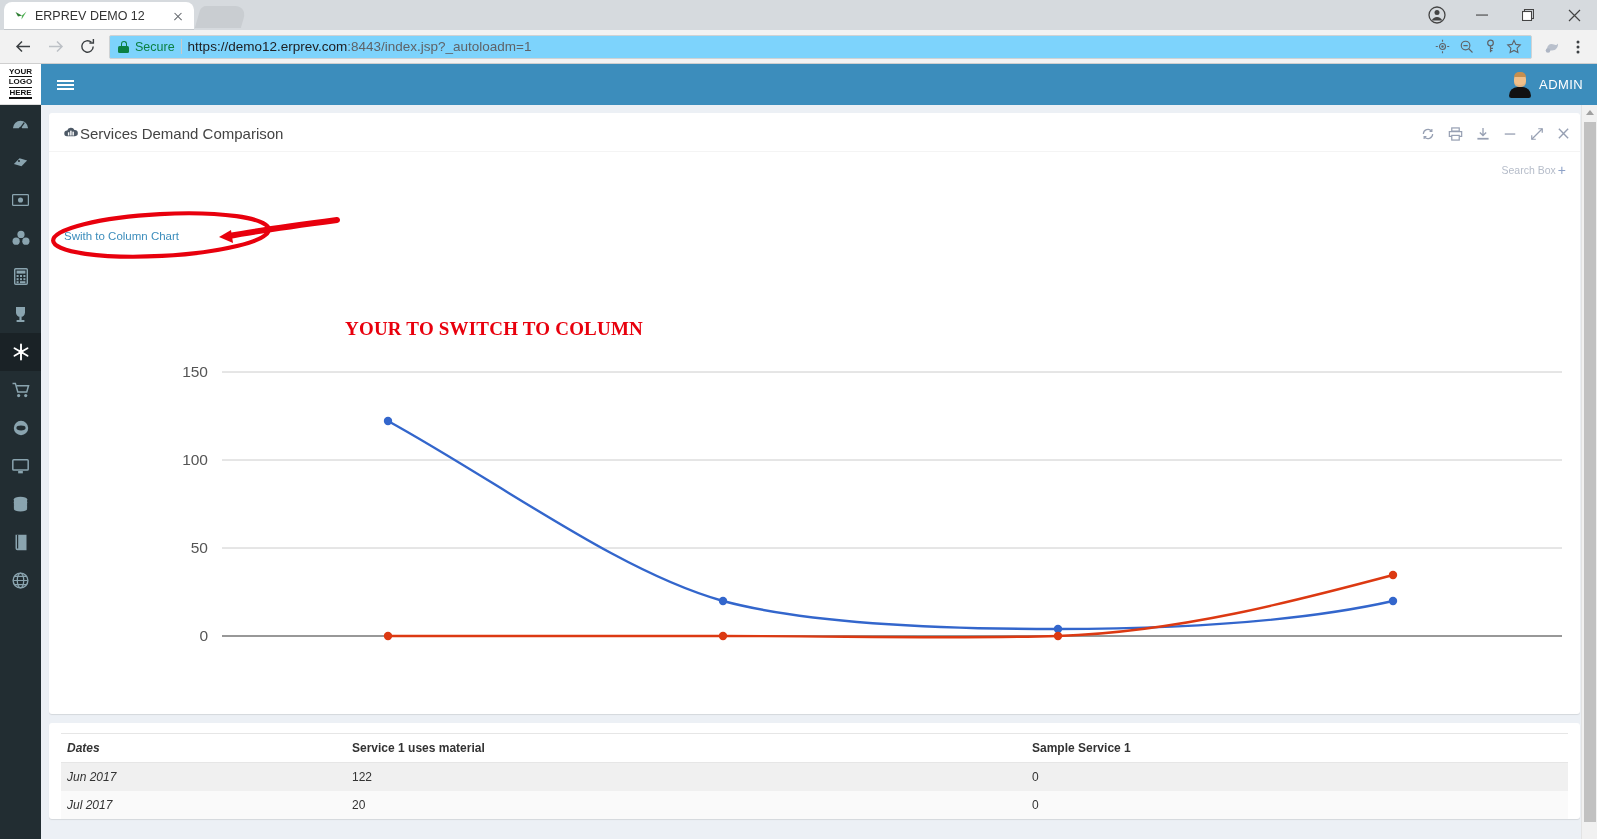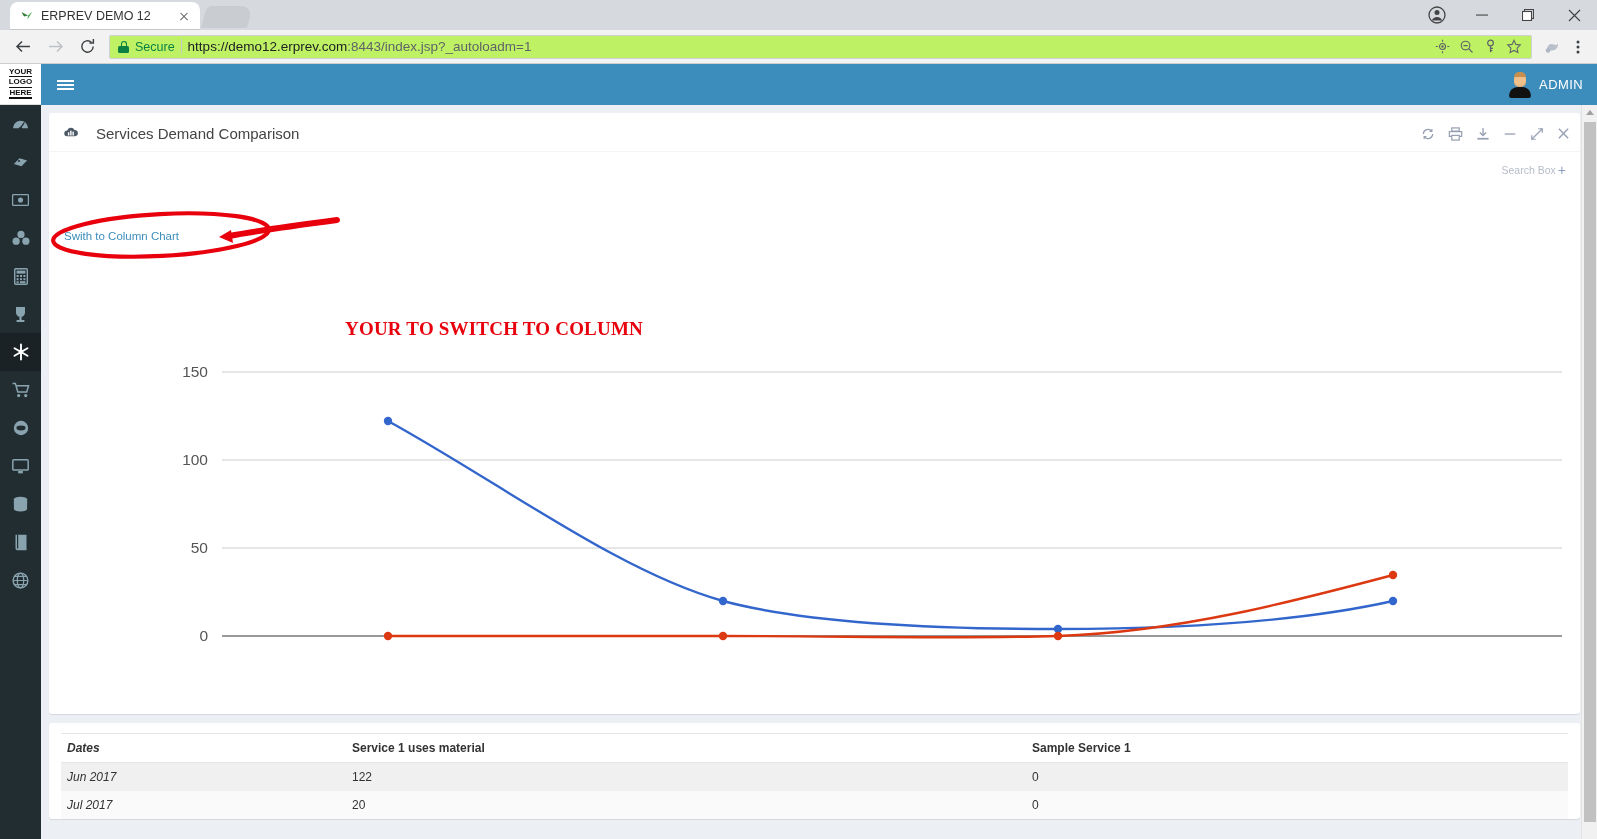--- a/index.html
+++ b/index.html
@@ -8,21 +8,21 @@
     width:1597px; height:839px;
     font-family:"Liberation Sans", sans-serif;
     background:#ffffff; overflow:hidden;
     -webkit-font-smoothing:antialiased;
   }
 
   
   .browser { width:1597px; height:839px; display:flex; flex-direction:column; }
   .tabstrip {
     height:30px; background:#d6dade; display:flex; align-items:flex-end;
-    position:relative; padding-left:10px;
+    position:relative; padding-left:4px;
   }
   .tab {
     height:28px; width:190px; background:#fff; border-radius:8px 8px 0 0;
     display:flex; align-items:center; padding:0 8px 0 10px; gap:7px;
     box-shadow:0 -1px 0 #c3c7cb inset; position:relative;
   }
   .tab-favicon { width:14px; height:14px; flex:0 0 14px; position:relative; }
   .tab-title {
     font-size:12.5px; color:#333; white-space:nowrap; overflow:hidden;
     text-overflow:ellipsis; flex:1;
@@ -44,21 +44,21 @@
   .winbtn { width:46px; height:30px; display:flex; align-items:center; justify-content:center; }
   .winbtn svg { display:block; }
   .profile-btn { width:44px; height:30px; display:flex; align-items:center; justify-content:center; }
 
   .navbar {
     height:34px; background:#f2f2f2; display:flex; align-items:center;
     padding:0 8px; gap:2px; border-bottom:1px solid #cfcfcf;
   }
   .navicon { width:30px; height:30px; display:flex; align-items:center; justify-content:center; }
   .omnibox {
-    flex:1; height:24px; background:#bef264; border:1px solid #cfd2d4; border-radius:2px;
+    flex:1; height:24px; background:#7dd3fc; border:1px solid #cfd2d4; border-radius:2px;
     display:flex; align-items:center; padding:0 4px 0 8px; margin:0 5px; gap:6px;
   }
   .lock { width:11px; height:12px; position:relative; flex:0 0 11px; }
   .lock .body { position:absolute; bottom:0; left:0; width:11px; height:7px; background:#0b8043; border-radius:1.5px; }
   .lock .shackle { position:absolute; top:0; left:2.5px; width:6px; height:6px; border:1.6px solid #0b8043; border-bottom:none; border-radius:3px 3px 0 0; }
   .secure-label { color:#0b8043; font-size:12.5px; }
   .omni-sep { width:1px; height:15px; background:#c8c8c8; }
   .url { font-size:13.5px; color:#202124; white-space:nowrap; }
   .url .dim { color:#5f6368; }
   .omni-right { margin-left:auto; display:flex; align-items:center; gap:2px; padding-right:2px; }
@@ -105,21 +105,21 @@
 
   .panel {
     background:#fff; border-top:3px solid #fff; border-radius:3px;
     box-shadow:0 1px 1px rgba(0,0,0,.10);
     width:1531px; position:relative;
   }
   .panel-head {
     height:36px; display:flex; align-items:center; padding:0 10px 0 14px;
     border-bottom:1px solid #f4f4f4;
   }
-  .panel-title { font-size:15px; color:#444; display:flex; align-items:center; gap:16px; }
+  .panel-title { font-size:15px; color:#444; display:flex; align-items:center; gap:0; }
   .panel-tools { margin-left:auto; display:flex; align-items:center; gap:13px; color:#97a0b3; }
   .panel-tools .tool { cursor:pointer; display:flex; align-items:center; }
 
   .panel-body { position:relative; padding:0; height:562px; }
   .searchbox-link {
     position:absolute; right:14px; top:12px; font-size:10.5px; color:#b5bcc9;
     display:flex; align-items:center; gap:2px; cursor:pointer; z-index:5;
   }
   .plus { color:#8ea2c8; font-size:14px; line-height:10px; }
 

